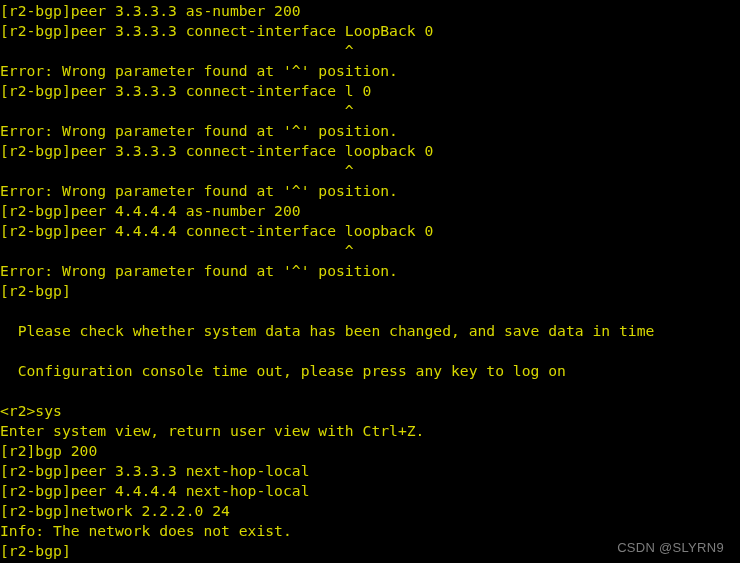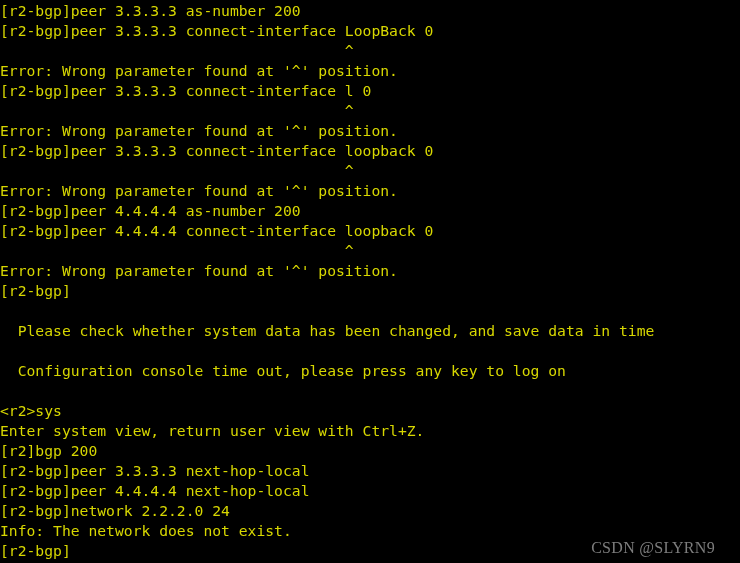--- a/index.html
+++ b/index.html
@@ -42,24 +42,24 @@
     font-family: "DejaVu Sans Mono", "Liberation Mono", monospace;
     font-size: 14.7px;
     line-height: 20px;
     overflow: hidden;
   }
   .line.blank {
     color: transparent;
   }
   #watermark {
     position: absolute;
-    right: 25px;
+    right: 16px;
     bottom: 8px;
-    font-family: Liberation Serif, serif;
-    font-size: 16px;
+    font-family: Liberation Sans, sans-serif;
+    font-size: 13px;
     line-height: 14px;
     color: #7d7d7d;
     letter-spacing: 0.3px;
     white-space: pre;
     user-select: none;
   }
 </style>
 </head>
 <body>
 

